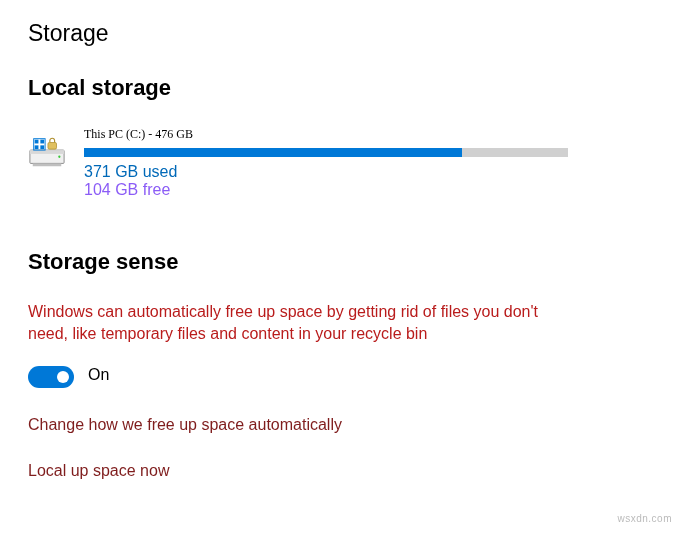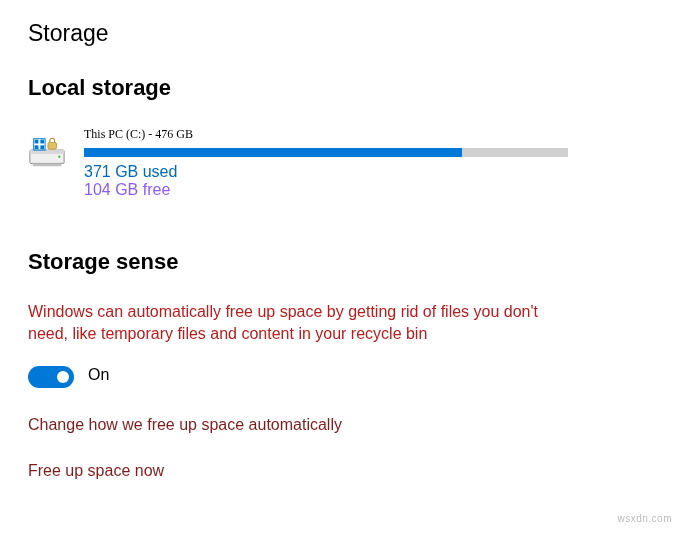--- a/index.html
+++ b/index.html
@@ -169,15 +169,15 @@
 
 <div class="toggle-row">
   <div class="toggle">
     <div class="toggle-knob"></div>
   </div>
   <span class="toggle-label">On</span>
 </div>
 
 <a class="link">Change how we free up space automatically</a>
 
-<a class="link">Free up space now</a>
+<a class="link">Local up space now</a>
 
 <div class="watermark">wsxdn.com</div>
 
 </body></html>

